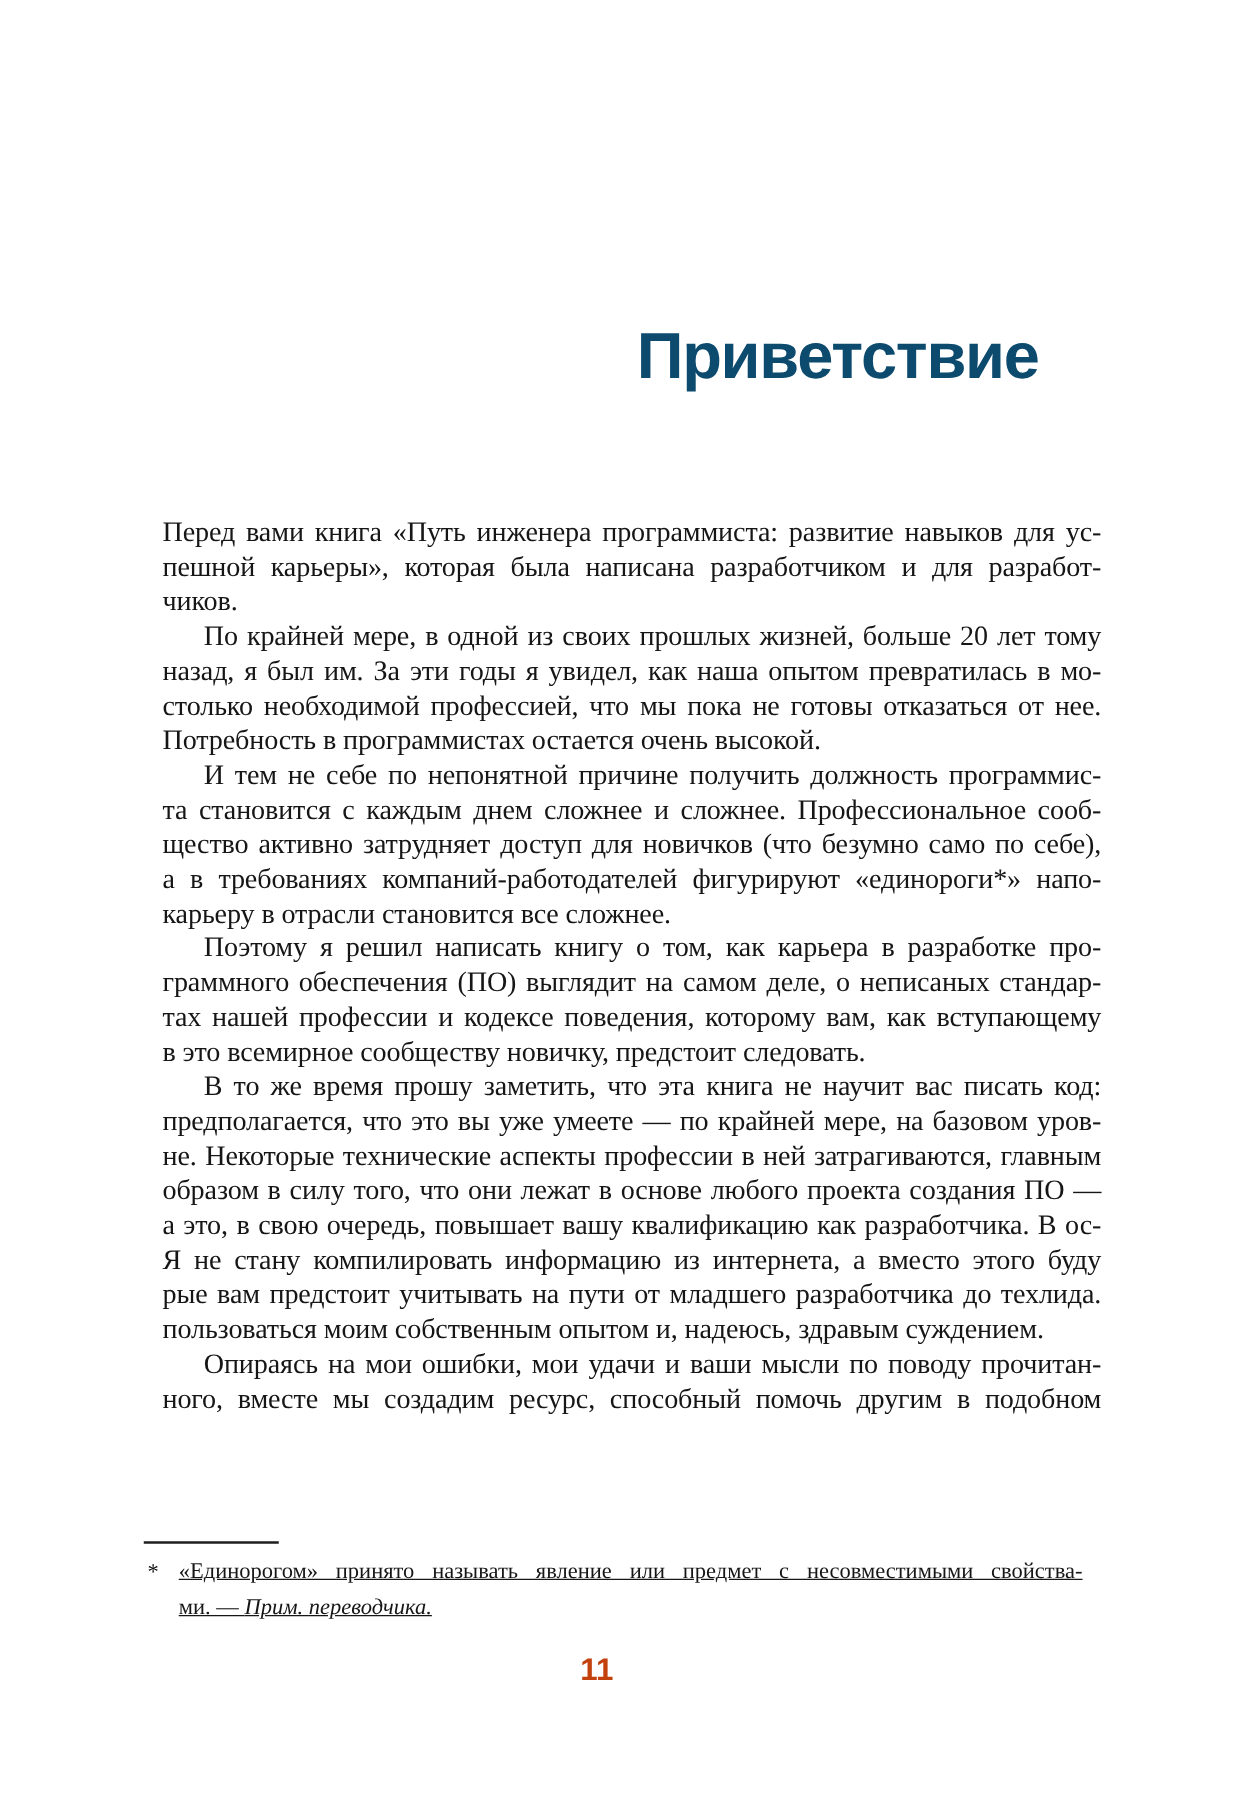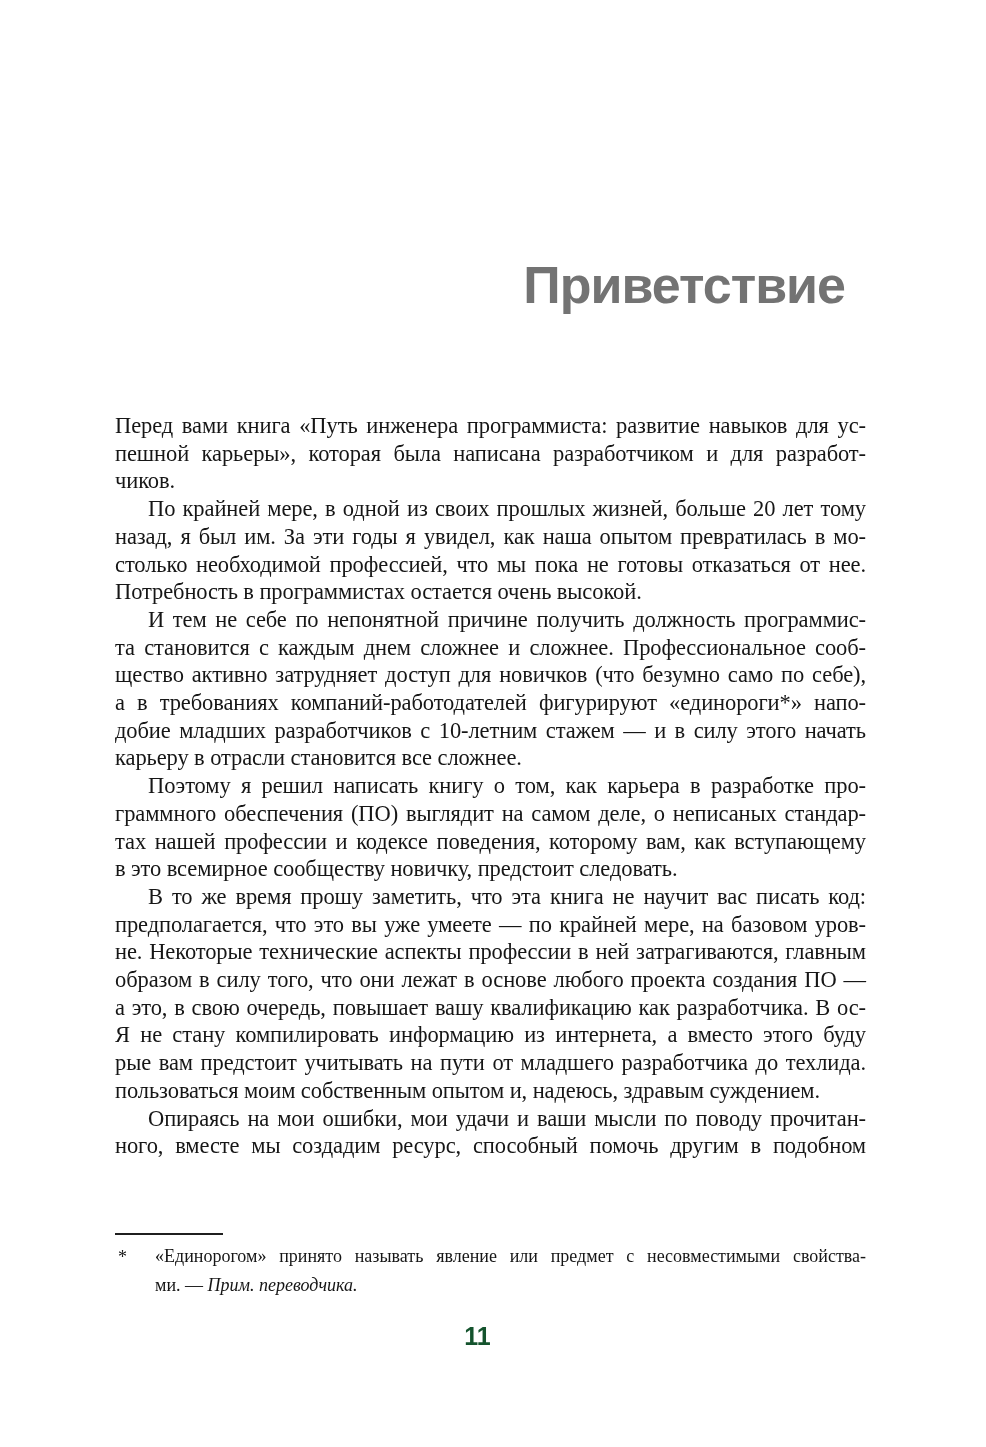--- a/index.html
+++ b/index.html
@@ -6,33 +6,33 @@
   .page{
     position:relative;
     width:986px;height:1447px;
     background:#ffffff;
     color:#141414;
     font-family:"Liberation Serif", serif;
     overflow:hidden;
   }
   .chapter-title{
     position:absolute;
-    top:256px;right:141px;
+    top:256px;right:155px;
     margin:0;
     font-family:"Liberation Sans", sans-serif;
     font-weight:700;
     font-size:52px;
     line-height:1.15;
     letter-spacing:-1px;
-    color:#737373;
+    color:#0c4a6e;
     white-space:nowrap;
   }
   .body-text{
     position:absolute;
-    left:115px;top:412px;width:751px;
+    left:130px;top:412px;width:751px;
     font-size:22.5px;
     line-height:27.7px;
     letter-spacing:-0.1px;
     color:#161616;
   }
   .line{text-align:justify;text-align-last:justify;}
   .line.end{text-align-last:left;}
   .line.indent{text-indent:33px;}
   .fn-rule{
     position:absolute;
@@ -44,30 +44,30 @@
     position:absolute;
     left:115px;top:1242px;width:751px;
     font-size:18px;
     line-height:28.5px;
     color:#161616;
   }
   .fn-marker{
     position:absolute;left:3px;top:1px;
     font-size:18px;
   }
-  .fn-text{margin-left:40px;}
+  .fn-text{margin-left:28px;text-decoration:underline;}
   .it{font-style:italic;}
   .folio{
     position:absolute;
     left:115px;top:1322px;width:725px;
     text-align:center;
     font-family:"Liberation Sans", sans-serif;
     font-weight:700;
     font-size:25px;
-    color:#14532d;
+    color:#c2410c;
   }
 </style>
 </head>
 <body>
 
 <div class="page">
 
   <h1 class="chapter-title">Приветствие</h1>
 
   <div class="body-text" id="body-text">
@@ -75,21 +75,20 @@
       <div class="line">пешной карьеры», которая была написана разработчиком и для разработ-</div>
       <div class="line end">чиков.</div>
       <div class="line indent">По крайней мере, в одной из своих прошлых жизней, больше 20 лет тому</div>
       <div class="line">назад, я был им. За эти годы я увидел, как наша опытом превратилась в мо-</div>
       <div class="line">столько необходимой профессией, что мы пока не готовы отказаться от нее.</div>
       <div class="line end">Потребность в программистах остается очень высокой.</div>
       <div class="line indent">И тем не себе по непонятной причине получить должность программис-</div>
       <div class="line">та становится с каждым днем сложнее и сложнее. Профессиональное сооб-</div>
       <div class="line">щество активно затрудняет доступ для новичков (что безумно само по себе),</div>
       <div class="line">а в требованиях компаний-работодателей фигурируют «единороги*» напо-</div>
-      <div class="line">добие младших разработчиков с 10-летним стажем — и в силу этого начать</div>
       <div class="line end">карьеру в отрасли становится все сложнее.</div>
       <div class="line indent">Поэтому я решил написать книгу о том, как карьера в разработке про-</div>
       <div class="line">граммного обеспечения (ПО) выглядит на самом деле, о неписаных стандар-</div>
       <div class="line">тах нашей профессии и кодексе поведения, которому вам, как вступающему</div>
       <div class="line end">в это всемирное сообществу новичку, предстоит следовать.</div>
       <div class="line indent">В то же время прошу заметить, что эта книга не научит вас писать код:</div>
       <div class="line">предполагается, что это вы уже умеете — по крайней мере, на базовом уров-</div>
       <div class="line">не. Некоторые технические аспекты профессии в ней затрагиваются, главным</div>
       <div class="line">образом в силу того, что они лежат в основе любого проекта создания ПО —</div>
       <div class="line">а это, в свою очередь, повышает вашу квалификацию как разработчика. В ос-</div>

